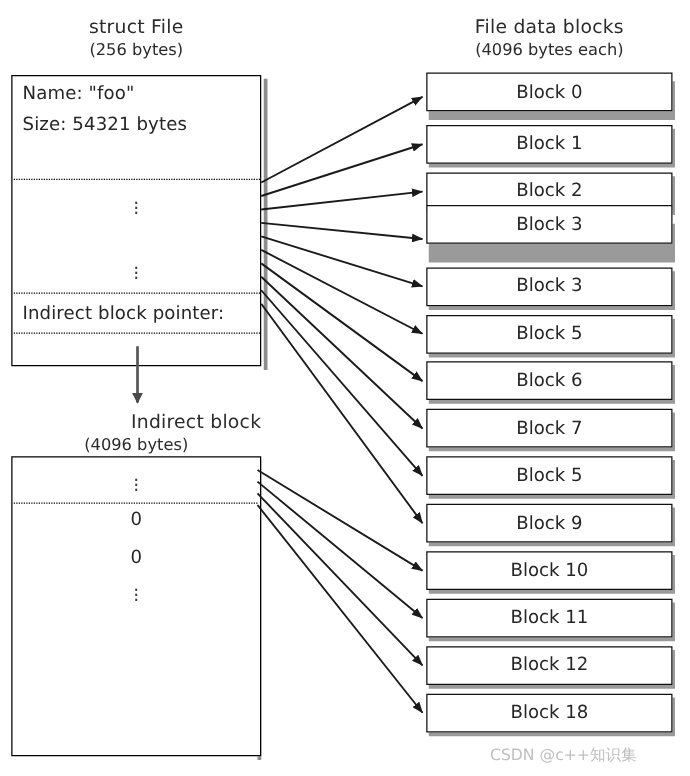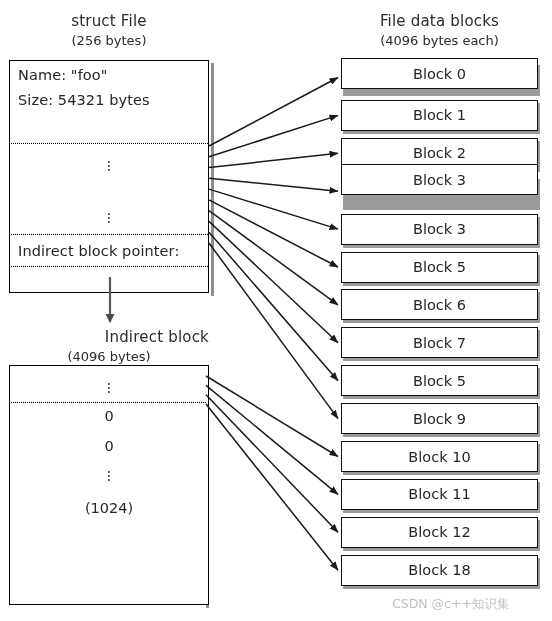--- a/index.html
+++ b/index.html
@@ -173,21 +173,20 @@
 
   <div class="abs dotted-rule" style="left:11px; top:402px; width:195px;"></div>
 
   <div class="abs center-text" style="left:9px; top:408px;">0</div>
   <div class="abs center-text" style="left:9px; top:438px;">0</div>
   <div class="abs vdots" style="left:9px; top:466px;">
     <span>.</span>
       <span>.</span>
       <span>.</span>
   </div>
-  <div class="abs center-text" style="left:9px; top:500px;">(1024)</div>
 
   <div class="abs caption-title" style="left:341px; top:12px; width:197px;">File data blocks</div>
   <div class="abs caption-sub" style="left:341px; top:33px; width:197px;">(4096 bytes each)</div>
 
   <div id="blocks-layer">
       <div class="abs block-shadow" style="top: 65px;"></div>
       <div class="abs block" style="top: 58px;">Block 0</div>
       <div class="abs block-shadow" style="top: 102.9px;"></div>
       <div class="abs block" style="top: 99.9px;">Block 1</div>
       <div class="abs block-shadow" style="top: 140.8px;"></div>

